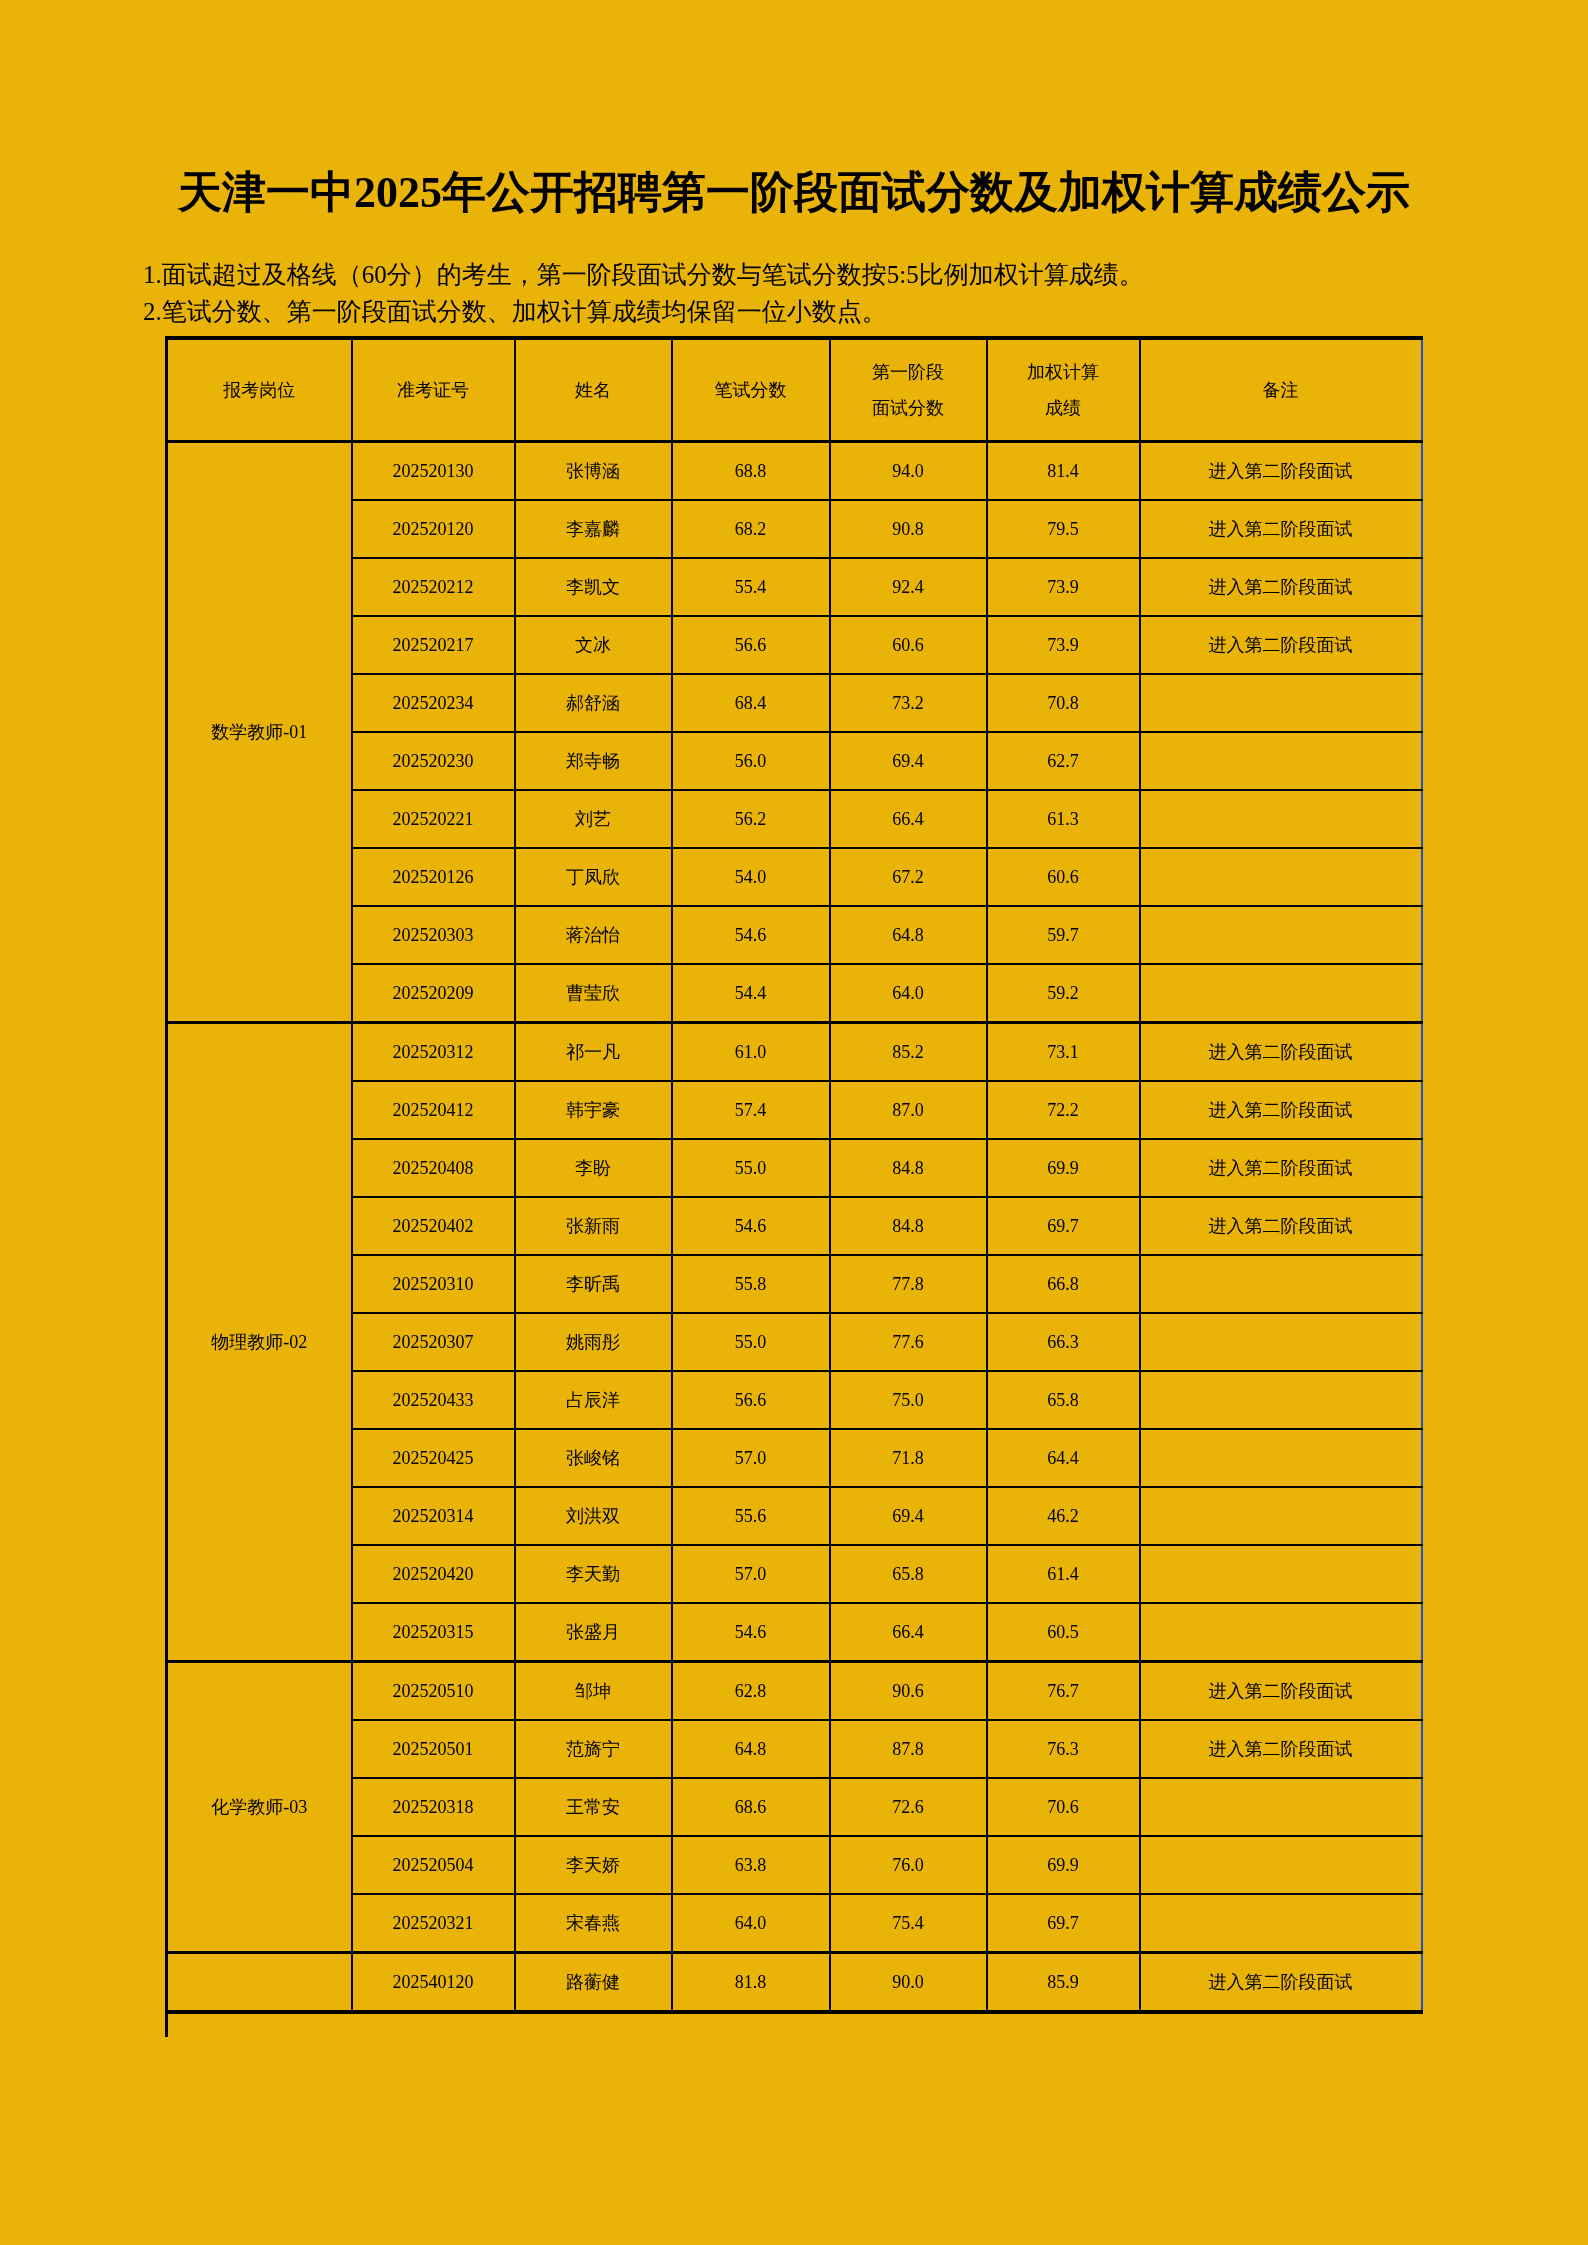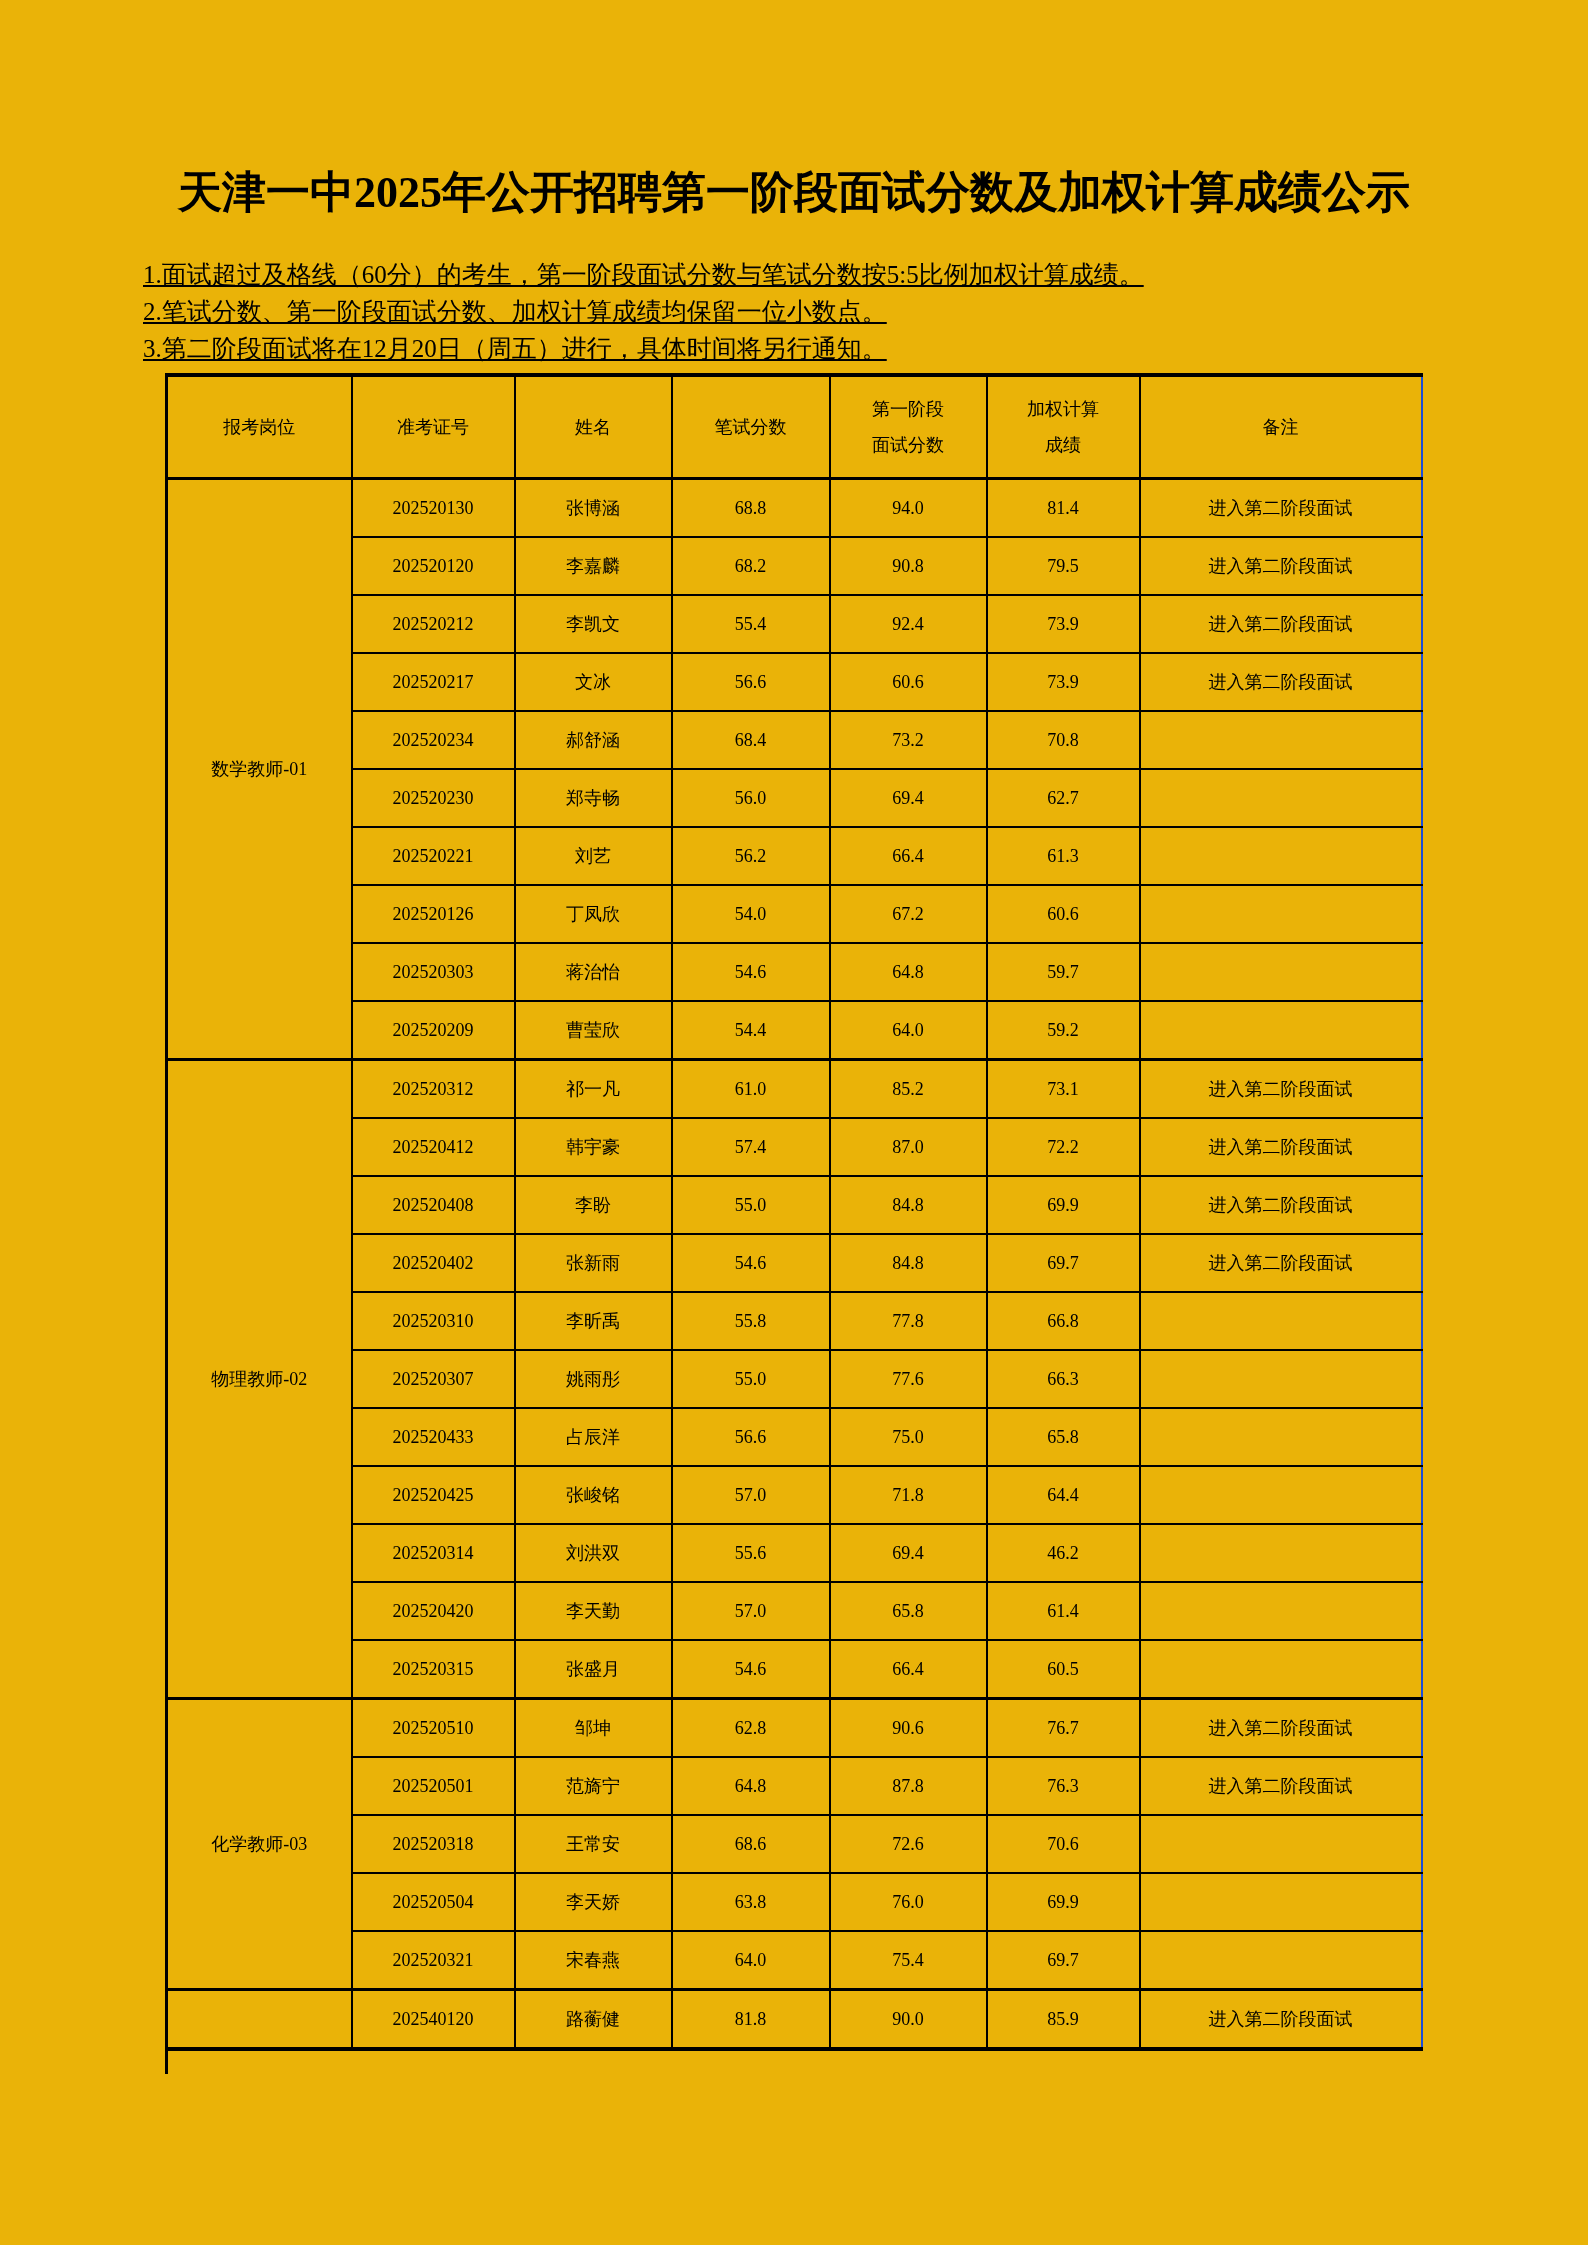--- a/index.html
+++ b/index.html
@@ -20,21 +20,20 @@
     margin: 168px 0 0 0;
     text-align: center;
     font-size: 44px;
     font-weight: bold;
     line-height: 50px;
   }
   .notes {
     margin: 38px 60px 0 143px;
     font-size: 25px;
     line-height: 37px;
-    text-decoration: underline;
   }
   .note-line { white-space: nowrap; }
   .table-wrap {
     position: relative;
     margin: 6px 0 0 165px;
     width: 1255px;
   }
   table.score-table {
     border-collapse: collapse;
     table-layout: fixed;
@@ -82,21 +81,20 @@
 </head>
 <body>
 
 <div class="page">
 
   <h1 class="doc-title">天津一中2025年公开招聘第一阶段面试分数及加权计算成绩公示</h1>
 
   <div class="notes">
     <div class="note-line">1.面试超过及格线（60分）的考生，第一阶段面试分数与笔试分数按5:5比例加权计算成绩。</div>
     <div class="note-line">2.笔试分数、第一阶段面试分数、加权计算成绩均保留一位小数点。</div>
-    <div class="note-line">3.第二阶段面试将在12月20日（周五）进行，具体时间将另行通知。</div>
   </div>
 
   <div class="table-wrap">
     <table class="score-table">
       <colgroup>
         <col class="c0">
           <col class="c1">
           <col class="c2">
           <col class="c3">
           <col class="c4">

